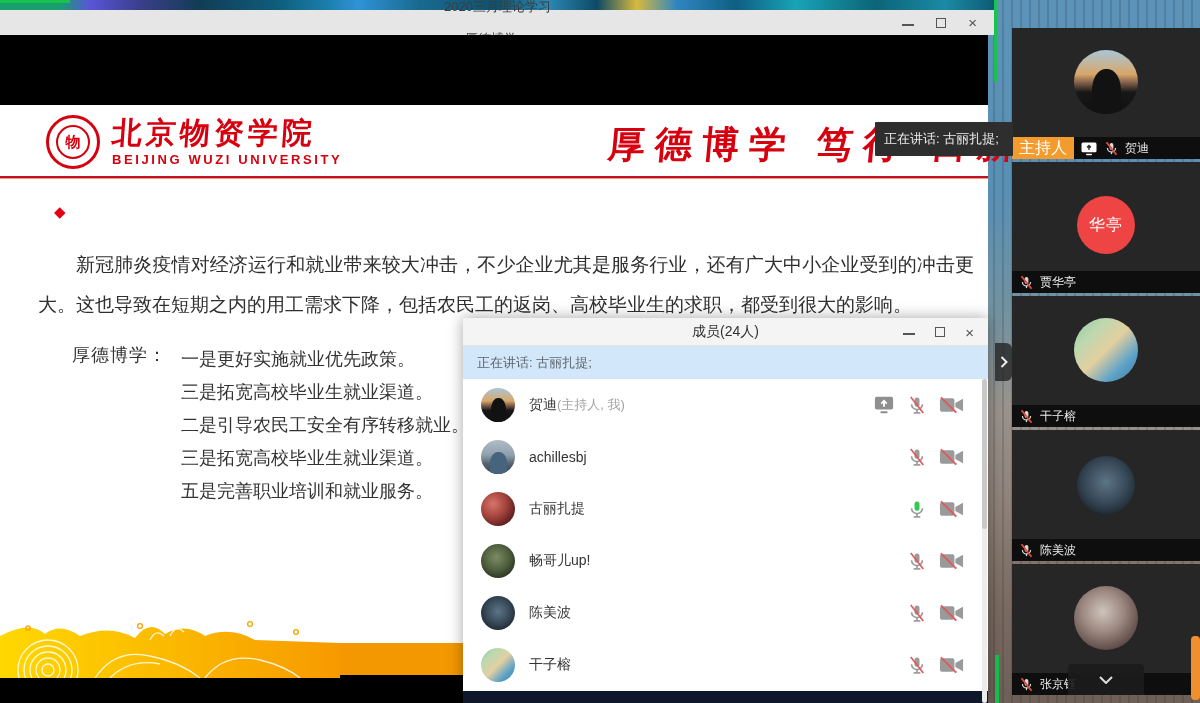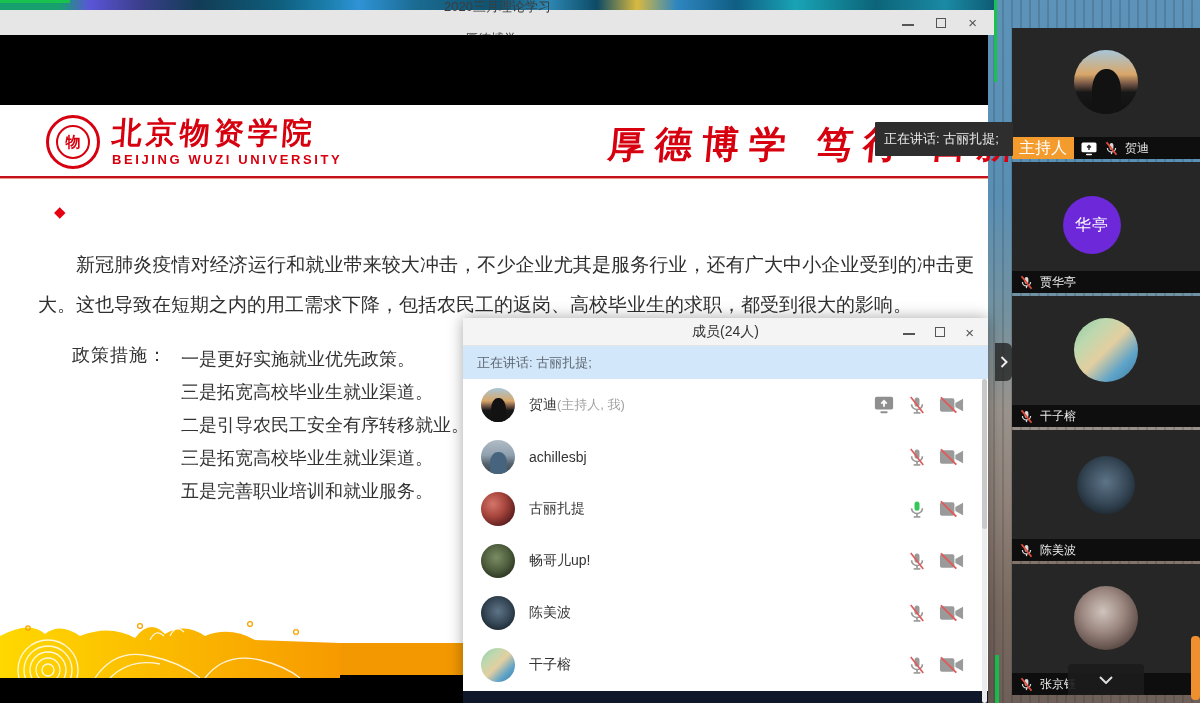--- a/index.html
+++ b/index.html
@@ -99,22 +99,22 @@
   .av-gan { background:linear-gradient(135deg,#8fc9a0 0%,#bcd8b0 25%,#e3cfa0 50%,#5ea3c8 75%,#3f7ba0 100%); }
   .av-zhang { background:radial-gradient(circle at 45% 40%, #cfc4bd 0%, #9c8880 40%, #5c4a46 75%, #382c2a 100%); }
 
   
   .expander { position:absolute; left:995px; top:343px; width:17px; height:38px; background:rgba(35,35,35,.78);
     border-radius:0 6px 6px 0; display:flex; align-items:center; justify-content:center; z-index:30; }
 
   
   .tile { position:absolute; left:1012px; width:188px; height:131px; background:#262626; overflow:hidden; }
   .tile-avatar { position:absolute; left:62px; top:22px; width:64px; height:64px; border-radius:50%; }
-  .tile-avatar-blue { position:absolute; left:51px; top:34px; width:58px; height:58px; border-radius:50%;
-    background:#6d28d9; color:#fff; font-size:16px; display:flex; align-items:center; justify-content:center; letter-spacing:1px; }
+  .tile-avatar-blue { position:absolute; left:65px; top:34px; width:58px; height:58px; border-radius:50%;
+    background:#ef4444; color:#fff; font-size:16px; display:flex; align-items:center; justify-content:center; letter-spacing:1px; }
   .namebar { position:absolute; left:0; bottom:0; width:100%; height:22px; background:rgba(0,0,0,.62);
     display:flex; align-items:center; padding:0 7px; gap:6px; font-size:12px; color:#ececec; }
   .host-badge { background:#f39b2d; color:#fff; font-size:16px; padding:3px 7px; margin-left:-7px; height:22px;
     display:flex; align-items:center; }
   .chev-btn { position:absolute; left:56px; top:100px; width:76px; height:31px; background:rgba(28,28,28,.9);
     border-radius:4px 4px 0 0; display:flex; align-items:center; justify-content:center; z-index:2; }
   .orange-bar { position:absolute; left:1191px; top:636px; width:9px; height:64px; background:#ef8f2e; border-radius:4px; z-index:5; }
 
   .icon { display:inline-flex; align-items:center; justify-content:center; }
   svg { display:block; }
@@ -164,21 +164,21 @@
 
     <div class="red-line"></div>
 
     <div class="heading">
       <span class="bullet">◆</span>
     </div>
 
     <div class="para">新冠肺炎疫情对经济运行和就业带来较大冲击，不少企业尤其是服务行业，还有广大中小企业受到的冲击更大。这也导致在短期之内的用工需求下降，包括农民工的返岗、高校毕业生的求职，都受到很大的影响。</div>
 
     <div class="measures">
-      <div class="measures-label">政策措施：</div>
+      <div class="measures-label">厚德博学：</div>
       <div class="measures-list">
         <div>一是更好实施就业优先政策。</div>
         <div>三是拓宽高校毕业生就业渠道。</div>
         <div>二是引导农民工安全有序转移就业。</div>
         <div>三是拓宽高校毕业生就业渠道。</div>
         <div>五是完善职业培训和就业服务。</div>
       </div>
     </div>
 
     <div class="wave-band">

